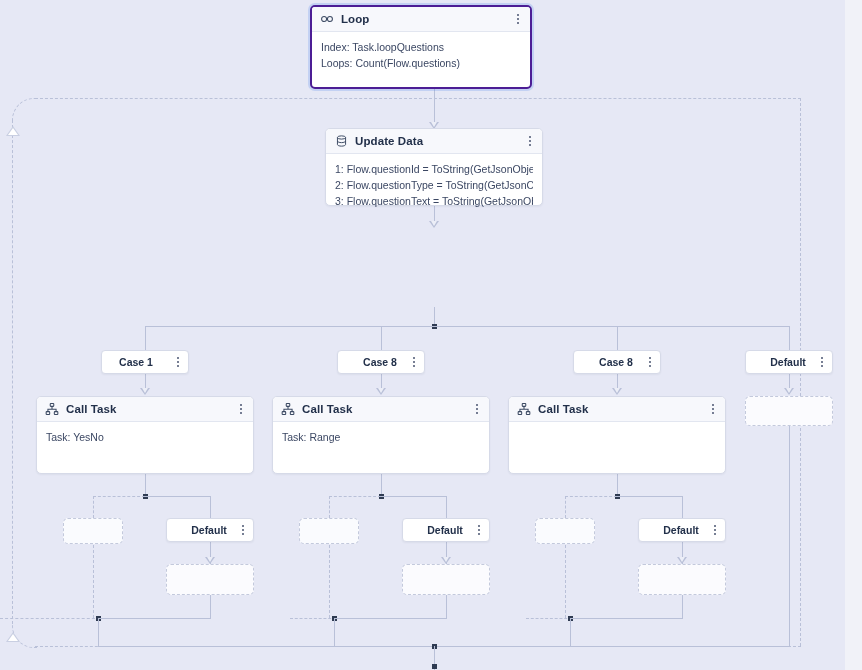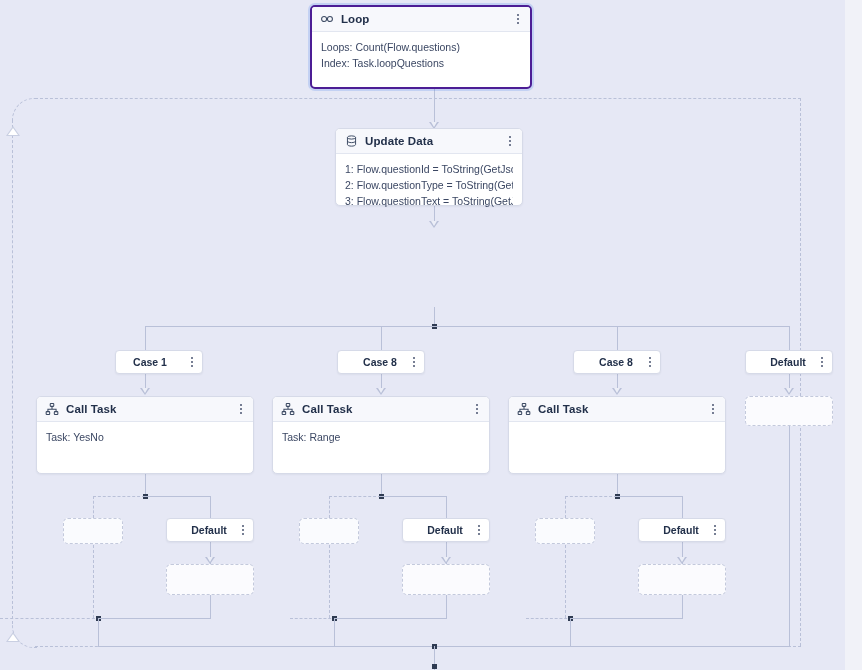--- a/index.html
+++ b/index.html
@@ -327,26 +327,26 @@
         </svg>
       </span>
       <span class="node-title">Loop</span>
       <span class="kebab">
           <i></i>
           <i></i>
           <i></i>
         </span>
     </div>
     <div class="node-body">
+      <div class="node-line">Index: Task.loopQuestions</div>
       <div class="node-line">Loops: Count(Flow.questions)</div>
-      <div class="node-line">Index: Task.loopQuestions</div>
-    </div>
-  </div>
-
-  <div class="node" style="left:335px; top:128px; width:188px; height:78px;">
+    </div>
+  </div>
+
+  <div class="node" style="left:325px; top:128px; width:218px; height:78px;">
     <div class="node-header">
       <span class="node-icon">
         <svg width="13" height="14" viewBox="0 0 24 24" fill="none" stroke="#3c4a63" stroke-width="1.8">
           <ellipse cx="12" cy="5.5" rx="7.5" ry="3"></ellipse>
           <path d="M4.5 5.5v13c0 1.66 3.36 3 7.5 3s7.5-1.34 7.5-3v-13"></path>
           <path d="M4.5 12c0 1.66 3.36 3 7.5 3s7.5-1.34 7.5-3"></path>
         </svg>
       </span>
       <span class="node-title">Update Data</span>
       <span class="kebab">
@@ -356,21 +356,21 @@
         </span>
     </div>
     <div class="node-body">
       <div class="node-line">1: Flow.questionId = ToString(GetJsonObjectProp...</div>
       <div class="node-line">2: Flow.questionType = ToString(GetJsonObjectPr...</div>
       <div class="node-line">3: Flow.questionText = ToString(GetJsonObjectPr...</div>
     </div>
   </div>
 
 
-  <div class="pill" style="left:115px; top:350px; width:88px;gap:16px;">
+  <div class="pill" style="left:101px; top:350px; width:88px;gap:16px;">
     <span class="pill-label">Case 1</span>
     <span class="kebab">
         <i></i>
         <i></i>
         <i></i>
       </span>
   </div>
   <div class="pill" style="left:337px; top:350px; width:88px;">
     <span class="pill-label">Case 8</span>
     <span class="kebab">

